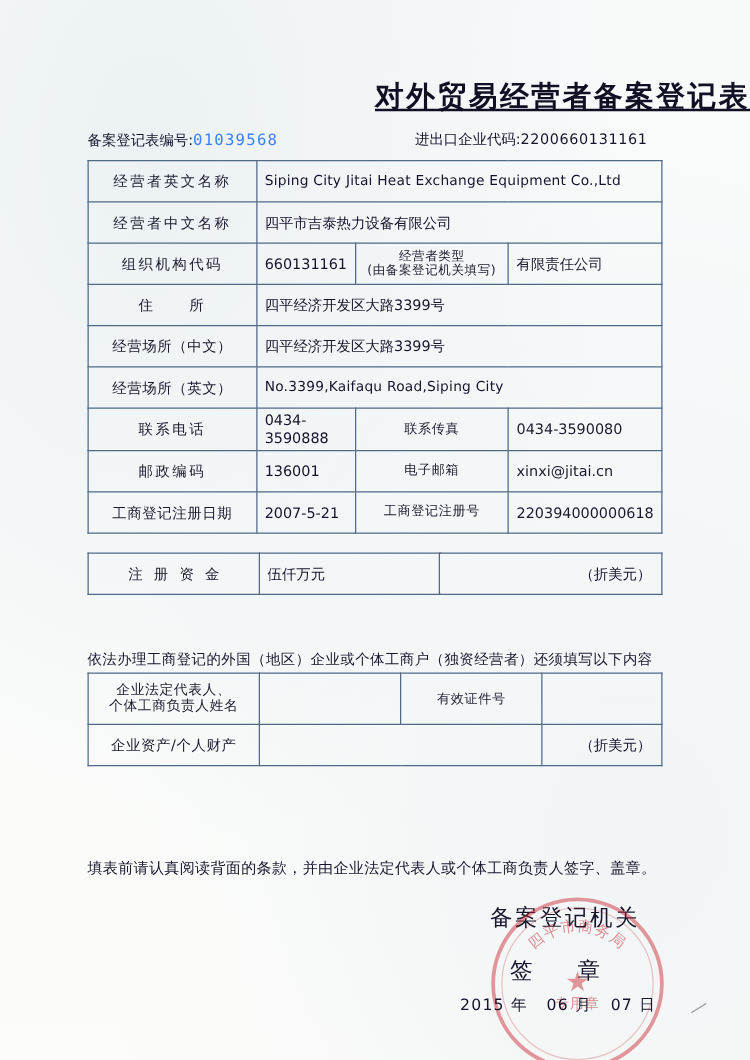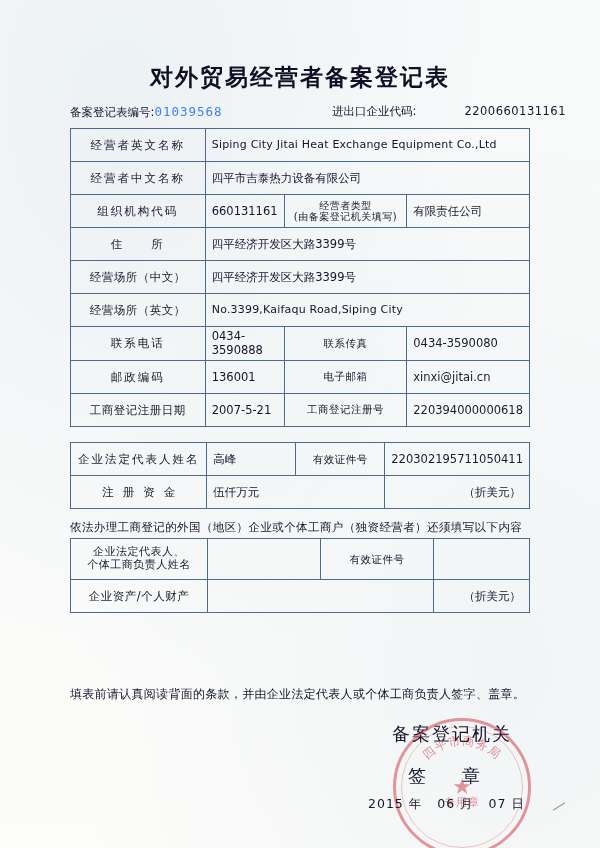--- a/index.html
+++ b/index.html
@@ -38,26 +38,27 @@
     left: 0; top: 0;
     width: 600px;
     height: 848px;
   }
 
   .doc-title {
     position: absolute;
     top: 62px;
     left: 0;
     width: 600px;
-    text-align: center;
+    text-align: right;
     font-size: 23px;
     font-weight: bold;
     letter-spacing: 2px;
     color: #101024;
     font-family: "DejaVu Sans", "Liberation Sans", sans-serif;
+    text-decoration: underline;
   }
 
   .hdr-row {
     position: absolute;
     top: 104px;
     left: 70px;
     width: 460px;
     font-size: 11.5px;
     color: #15152c;
   }
@@ -73,21 +74,20 @@
     font-size: 12.5px;
   }
   .hdr-right {
     position: absolute;
     left: 262px; top: 0;
     white-space: nowrap;
   }
   .hdr-right .val {
     color: #15152c;
     letter-spacing: 0.5px;
-    margin-left: 48px;
   }
 
   table.main {
     position: absolute;
     left: 70px;
     top: 128px;
     width: 460px;
     border-collapse: collapse;
     font-size: 11.5px;
   }
@@ -338,26 +338,20 @@
         <td class="value">2007-5-21</td>
         <td class="sub-label">工商登记注册号</td>
         <td class="sub-value">220394000000618</td>
       </tr>
     </tbody>
       </table>
 
 
     <table class="sub" style="top: 442px;">
       <tbody>
-          <tr>
-        <td class="label" style="width:124px;">企业法定代表人姓名</td>
-        <td class="value" style="width:100px;">高峰</td>
-        <td class="sub-label" style="width:100px;">有效证件号</td>
-        <td class="sub-value">220302195711050411</td>
-      </tr>
       <tr>
         <td class="label spread">注册资金</td>
         <td class="value" colspan="2">伍仟万元</td>
         <td class="value right-note">（折美元）</td>
       </tr>
     </tbody>
       </table>
 
     <div class="section-note" style="top: 520px; font-size: 11.5px;">依法办理工商登记的外国（地区）企业或个体工商户（独资经营者）还须填写以下内容</div>
 

